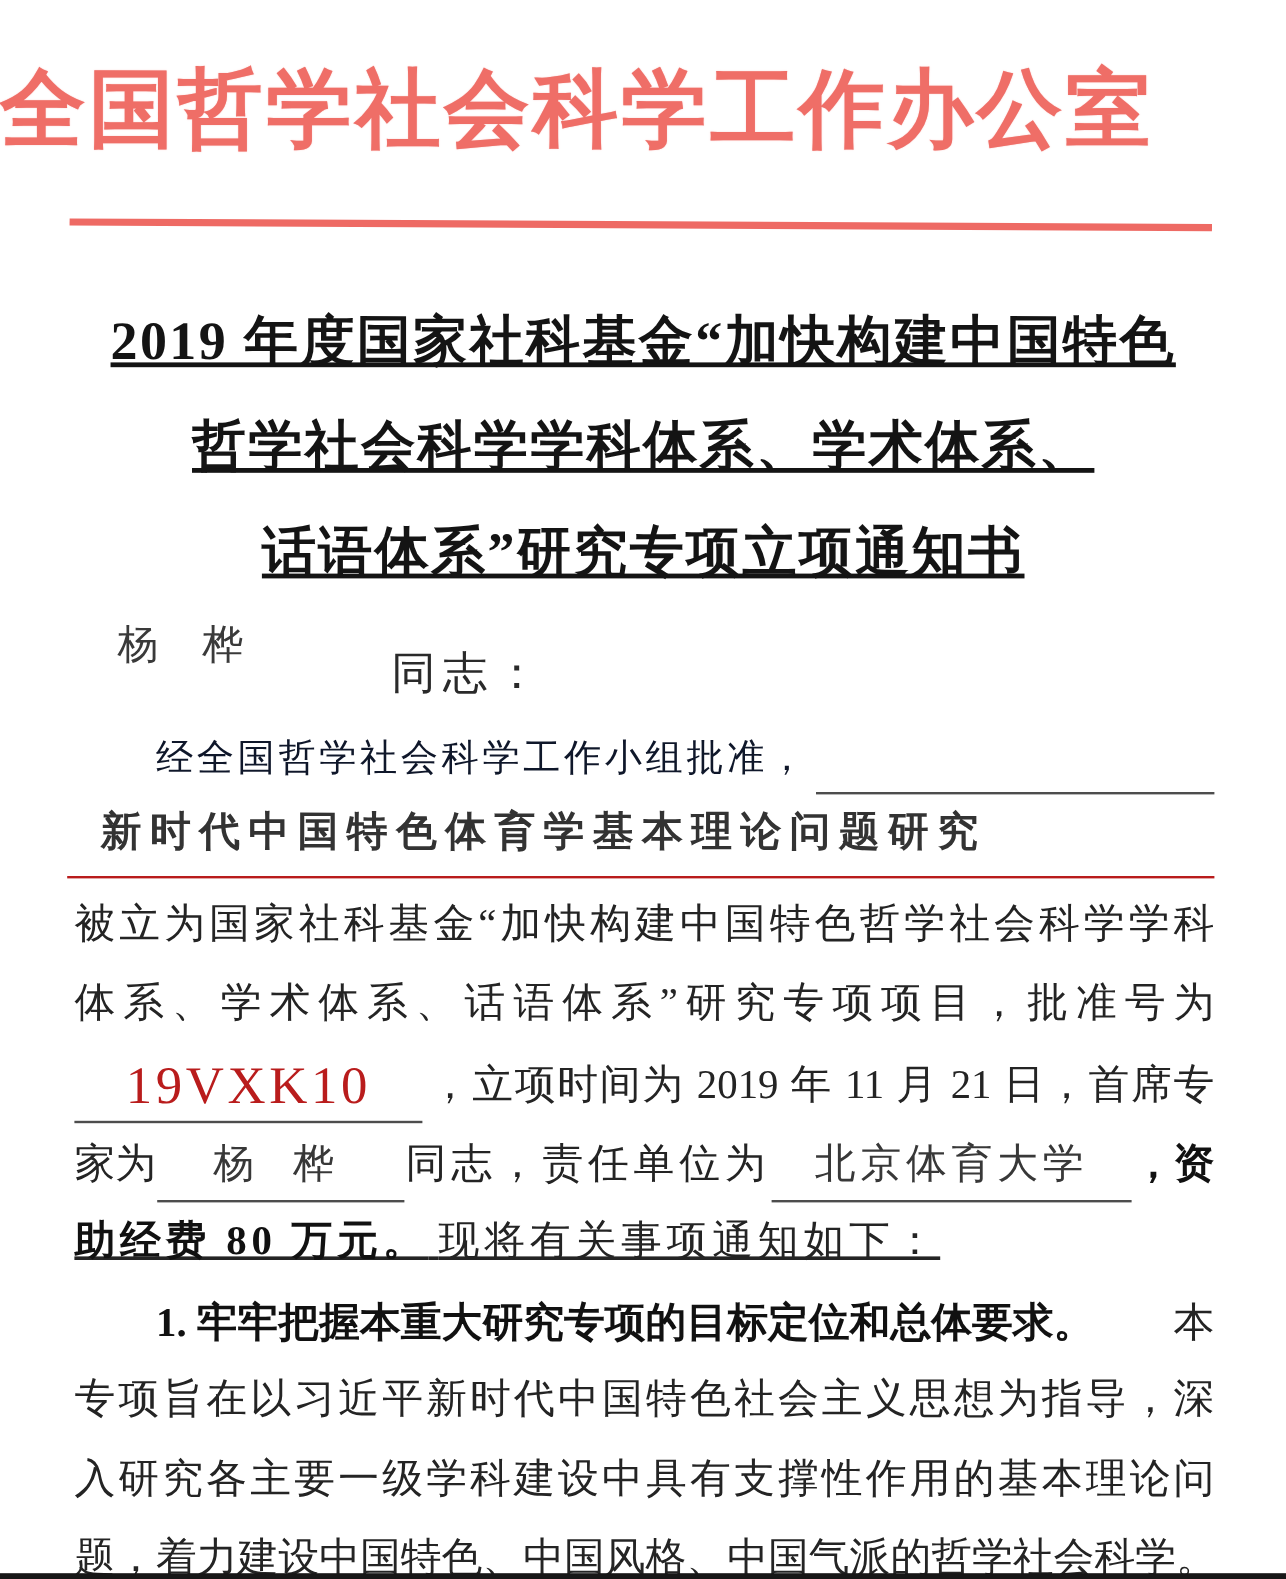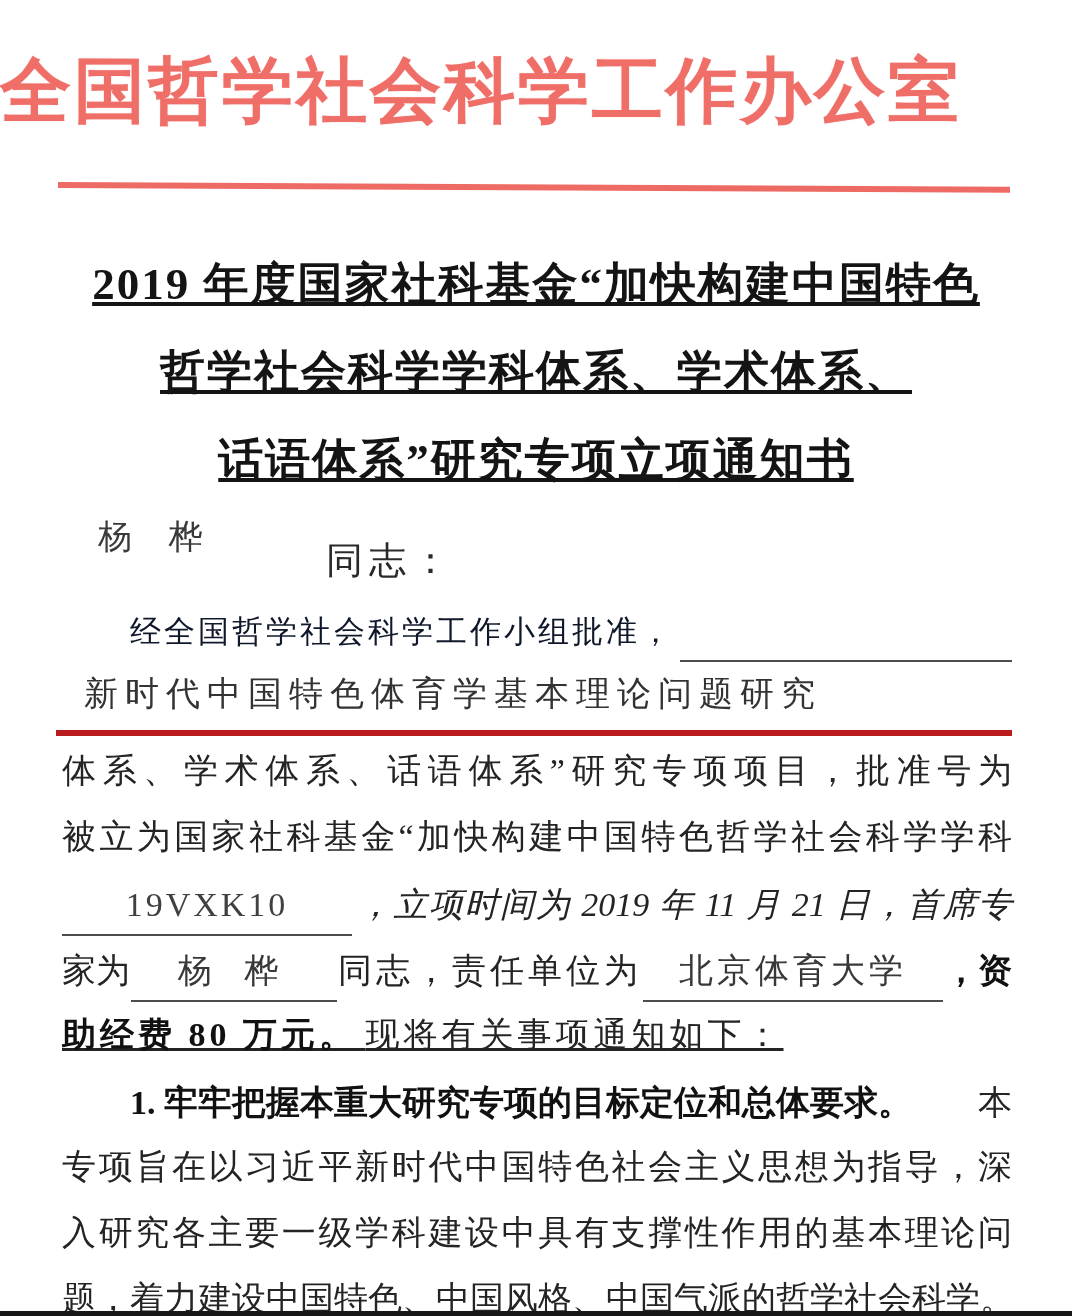--- a/index.html
+++ b/index.html
@@ -63,21 +63,22 @@
     height:66px; line-height:60px;
     font-size:31px; color:#0f172a;
   }
   .approval-lead { padding-left:74px; letter-spacing:3px; white-space:nowrap; }
   .blank-line {
     flex:1; border-bottom:2px solid #4d4d4d;
     height:52px; margin-left:6px;
   }
   .approval-line2 {
     height:68px; line-height:64px;
-    border-bottom:6px solid #b91c1c;
+    border-bottom:2px solid #b91c1c;
+    font-weight:bold;
   }
   .project-title-fill {
     padding-left:28px;
     font-size:34px; letter-spacing:7px; color:#333;
     white-space:nowrap;
   }
 
   
   .body-block {
     position:absolute; top:738px; left:62px; width:950px;
@@ -92,27 +93,27 @@
     display:flex; align-items:flex-end; justify-content:space-between;
     height:66px; line-height:62px;
   }
   .nline { height:66px; line-height:66px; white-space:nowrap;text-decoration:underline; }
   .seg { white-space:nowrap; }
   .blank {
     border-bottom:2px solid #4d4d4d;
     text-align:center; height:60px;
     flex:0 0 auto;
   }
-  .blank-code { width:290px; font-size:34px; letter-spacing:3px; color:#404040; }
+  .blank-code { width:290px; font-size:44px; letter-spacing:3px; color:#b91c1c; }
   .blank-name { width:206px; font-size:34px; letter-spacing:12px; color:#383838; }
   .blank-unit { width:300px; font-size:34px; letter-spacing:4px; color:#383838; }
   .grow-just {
     flex:1 1 auto;
     text-align:justify; text-align-last:justify;
-    white-space:nowrap; margin-left:6px;font-style:italic;
+    white-space:nowrap; margin-left:6px;
   }
   .bold { font-weight:bold; color:#111; }
   .spaced { letter-spacing:4px; }
   .indent { padding-left:68px;text-align:center; }
 
   
   .bottom-edge {
     position:absolute; left:0; bottom:0; width:100%; height:5px;
     background:#171717;
   }
@@ -141,23 +142,23 @@
       <span class="approval-lead seg">经全国哲学社会科学工作小组批准，</span>
       <span class="blank-line"></span>
     </div>
     <div class="approval-line2">
       <span class="project-title-fill">新时代中国特色体育学基本理论问题研究</span>
     </div>
   </div>
 
   <div class="body-block">
 
+    <div class="jline">被立为国家社科基金“加快构建中国特色哲学社会科学学科</div>
+
     <div class="jline">体系、学术体系、话语体系”研究专项项目，批准号为</div>
-
-    <div class="jline">被立为国家社科基金“加快构建中国特色哲学社会科学学科</div>
 
     <div class="fline">
       <span class="blank blank-code">19VXK10</span>
       <span class="grow-just seg">，立项时间为 2019 年 11 月 21 日，首席专</span>
     </div>
 
     <div class="fline">
       <span class="seg">家为</span>
       <span class="blank blank-name">杨 桦</span>
       <span class="seg spaced">同志，责任单位为</span>

